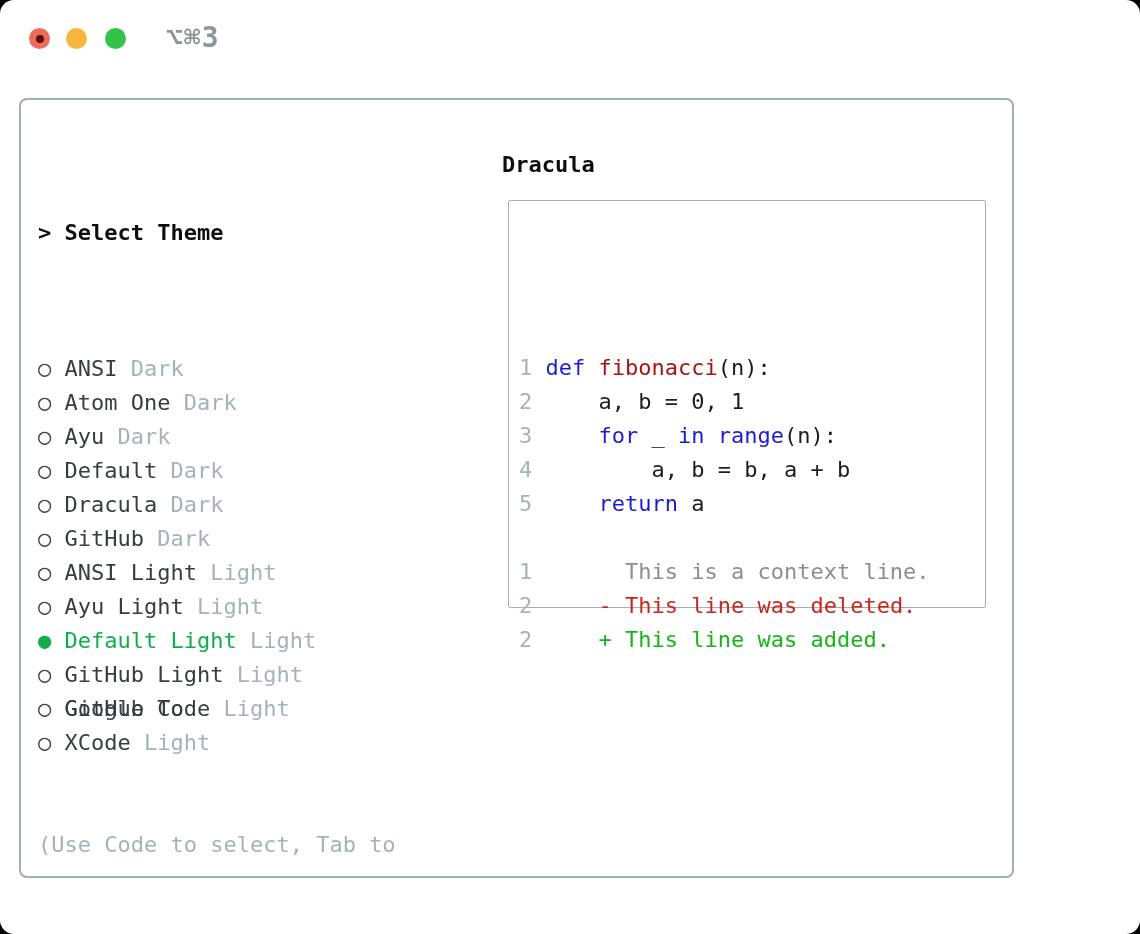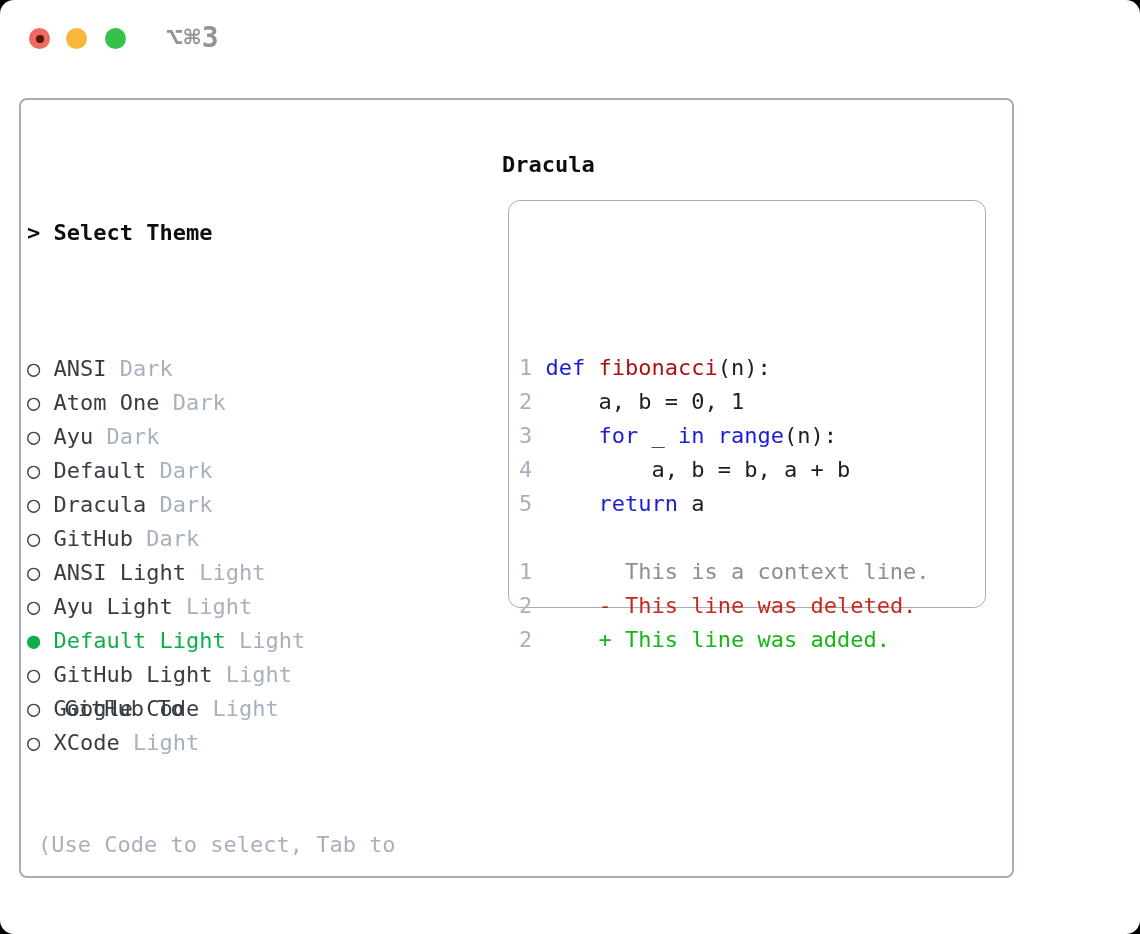--- a/index.html
+++ b/index.html
@@ -15,33 +15,33 @@
   .tl-close{left:29px;background:var(--tl-red)}
   .tl-close-dot{position:absolute;left:6.5px;top:6.5px;width:8px;height:8px;border-radius:50%;background:var(--tl-red-dot)}
   .tl-min{left:66px;background:var(--tl-yellow)}
   .tl-zoom{left:105px;background:var(--tl-green)}
   .shortcut{position:absolute;left:166px;top:21px;font-size:28px;font-weight:700;color:#8f939b;letter-spacing:1px}
   
   .panel{position:absolute;left:19px;top:98px;width:995px;height:780px;box-sizing:border-box;
          border:2px solid var(--border);border-radius:8px;background:#fff}
   .mono{font-size:22px;line-height:34px;white-space:pre;color:var(--dark)}
   .row{white-space:pre}
-  #theme-list{position:absolute;left:6px;top:48px}
+  #theme-list{position:absolute;left:17px;top:48px}
   #apply-section{position:absolute;left:17px;top:524px}
   #help{position:absolute;left:17px;top:660px;color:var(--gray-light)}
   .hdr{font-weight:bold;color:var(--near-black)}
   .mk{color:#41454d}
   .nm{color:var(--dark)}
   .vr{color:var(--gray-light)}
   .g{color:var(--green)}
   .indent2{padding-left:26.5px}
   
   #preview-title{position:absolute;left:481px;top:48px}
   #preview-box{position:absolute;left:487px;top:100px;width:478px;height:408px;box-sizing:border-box;
-               border:1.5px solid var(--border);border-radius:12px;background:#fff}
+               border:1.5px solid var(--border);border-radius:2px;background:#fff}
   #code-block{padding:48px 0 0 10px}
   .cline{height:34px;white-space:pre}
   .c-ln{color:var(--gray-light)}
   .c-pl{color:var(--code)}
   .c-kw{color:var(--kw)}
   .c-fn{color:var(--fn)}
   .c-ctx{color:var(--ctx)}
   .c-del{color:var(--del)}
   .c-add{color:var(--add)}
 </style>

